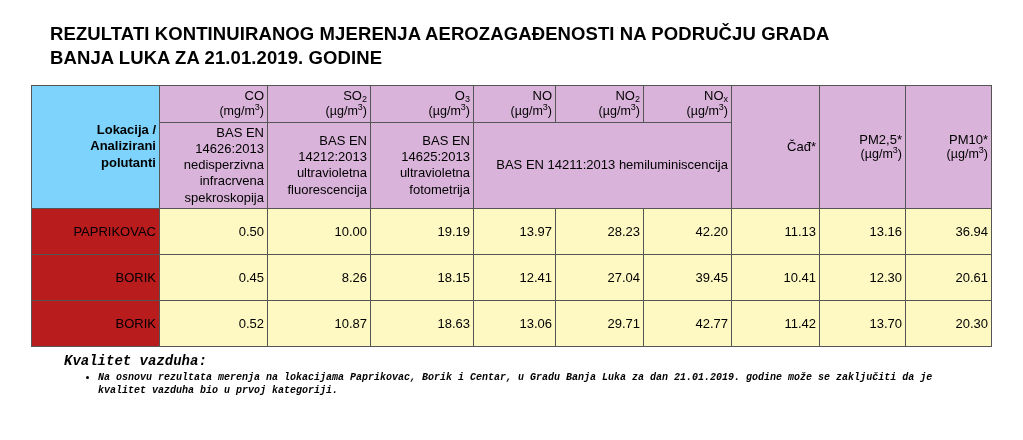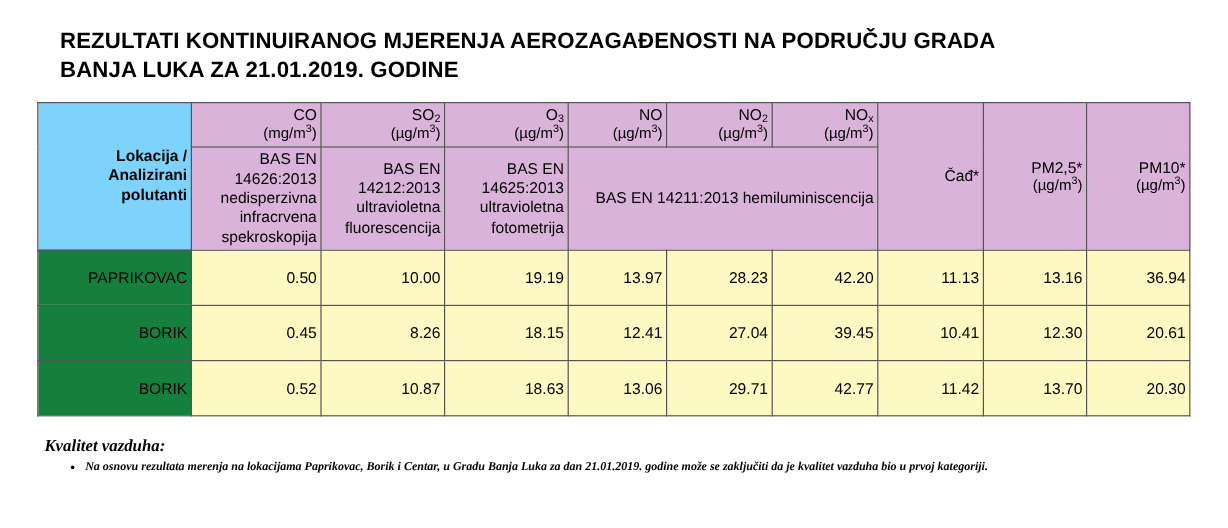--- a/index.html
+++ b/index.html
@@ -56,36 +56,36 @@
     line-height: 1.25;
     padding-top: 5px;
     padding-bottom: 5px;
   }
   .hdr-std {
     font-size: 12.5px;
     line-height: 1.25;
     padding: 4px 2px;
   }
   .rowlabel {
-    background: #15803d;
+    background: #b91c1c;
     font-size: 13.5px;
     height: 46px;
   }
   .cell-val {
     background: #fef9c3;
     font-size: 13.5px;
     height: 46px;
   }
   .unit { font-size: 12.5px; display: block; }
   sub { font-size: 9px; vertical-align: baseline; position: relative; bottom: -2px; }
   sup { font-size: 9px; vertical-align: baseline; position: relative; top: -5px; }
   .notes {
-    margin: 18px 0 0 0;
-    padding: 0 40px 0 37px;
-    font-family: Liberation Serif, serif;
+    margin: 6px 0 0 0;
+    padding: 0 40px 0 64px;
+    font-family: Liberation Mono, monospace;
     font-style: italic;
     font-weight: bold;
     font-size: 14px;
     color: #000;
   }
   .notes-title { margin-bottom: 2px; }
   .notes ul {
     margin: 0;
     padding-left: 34px;
   }

